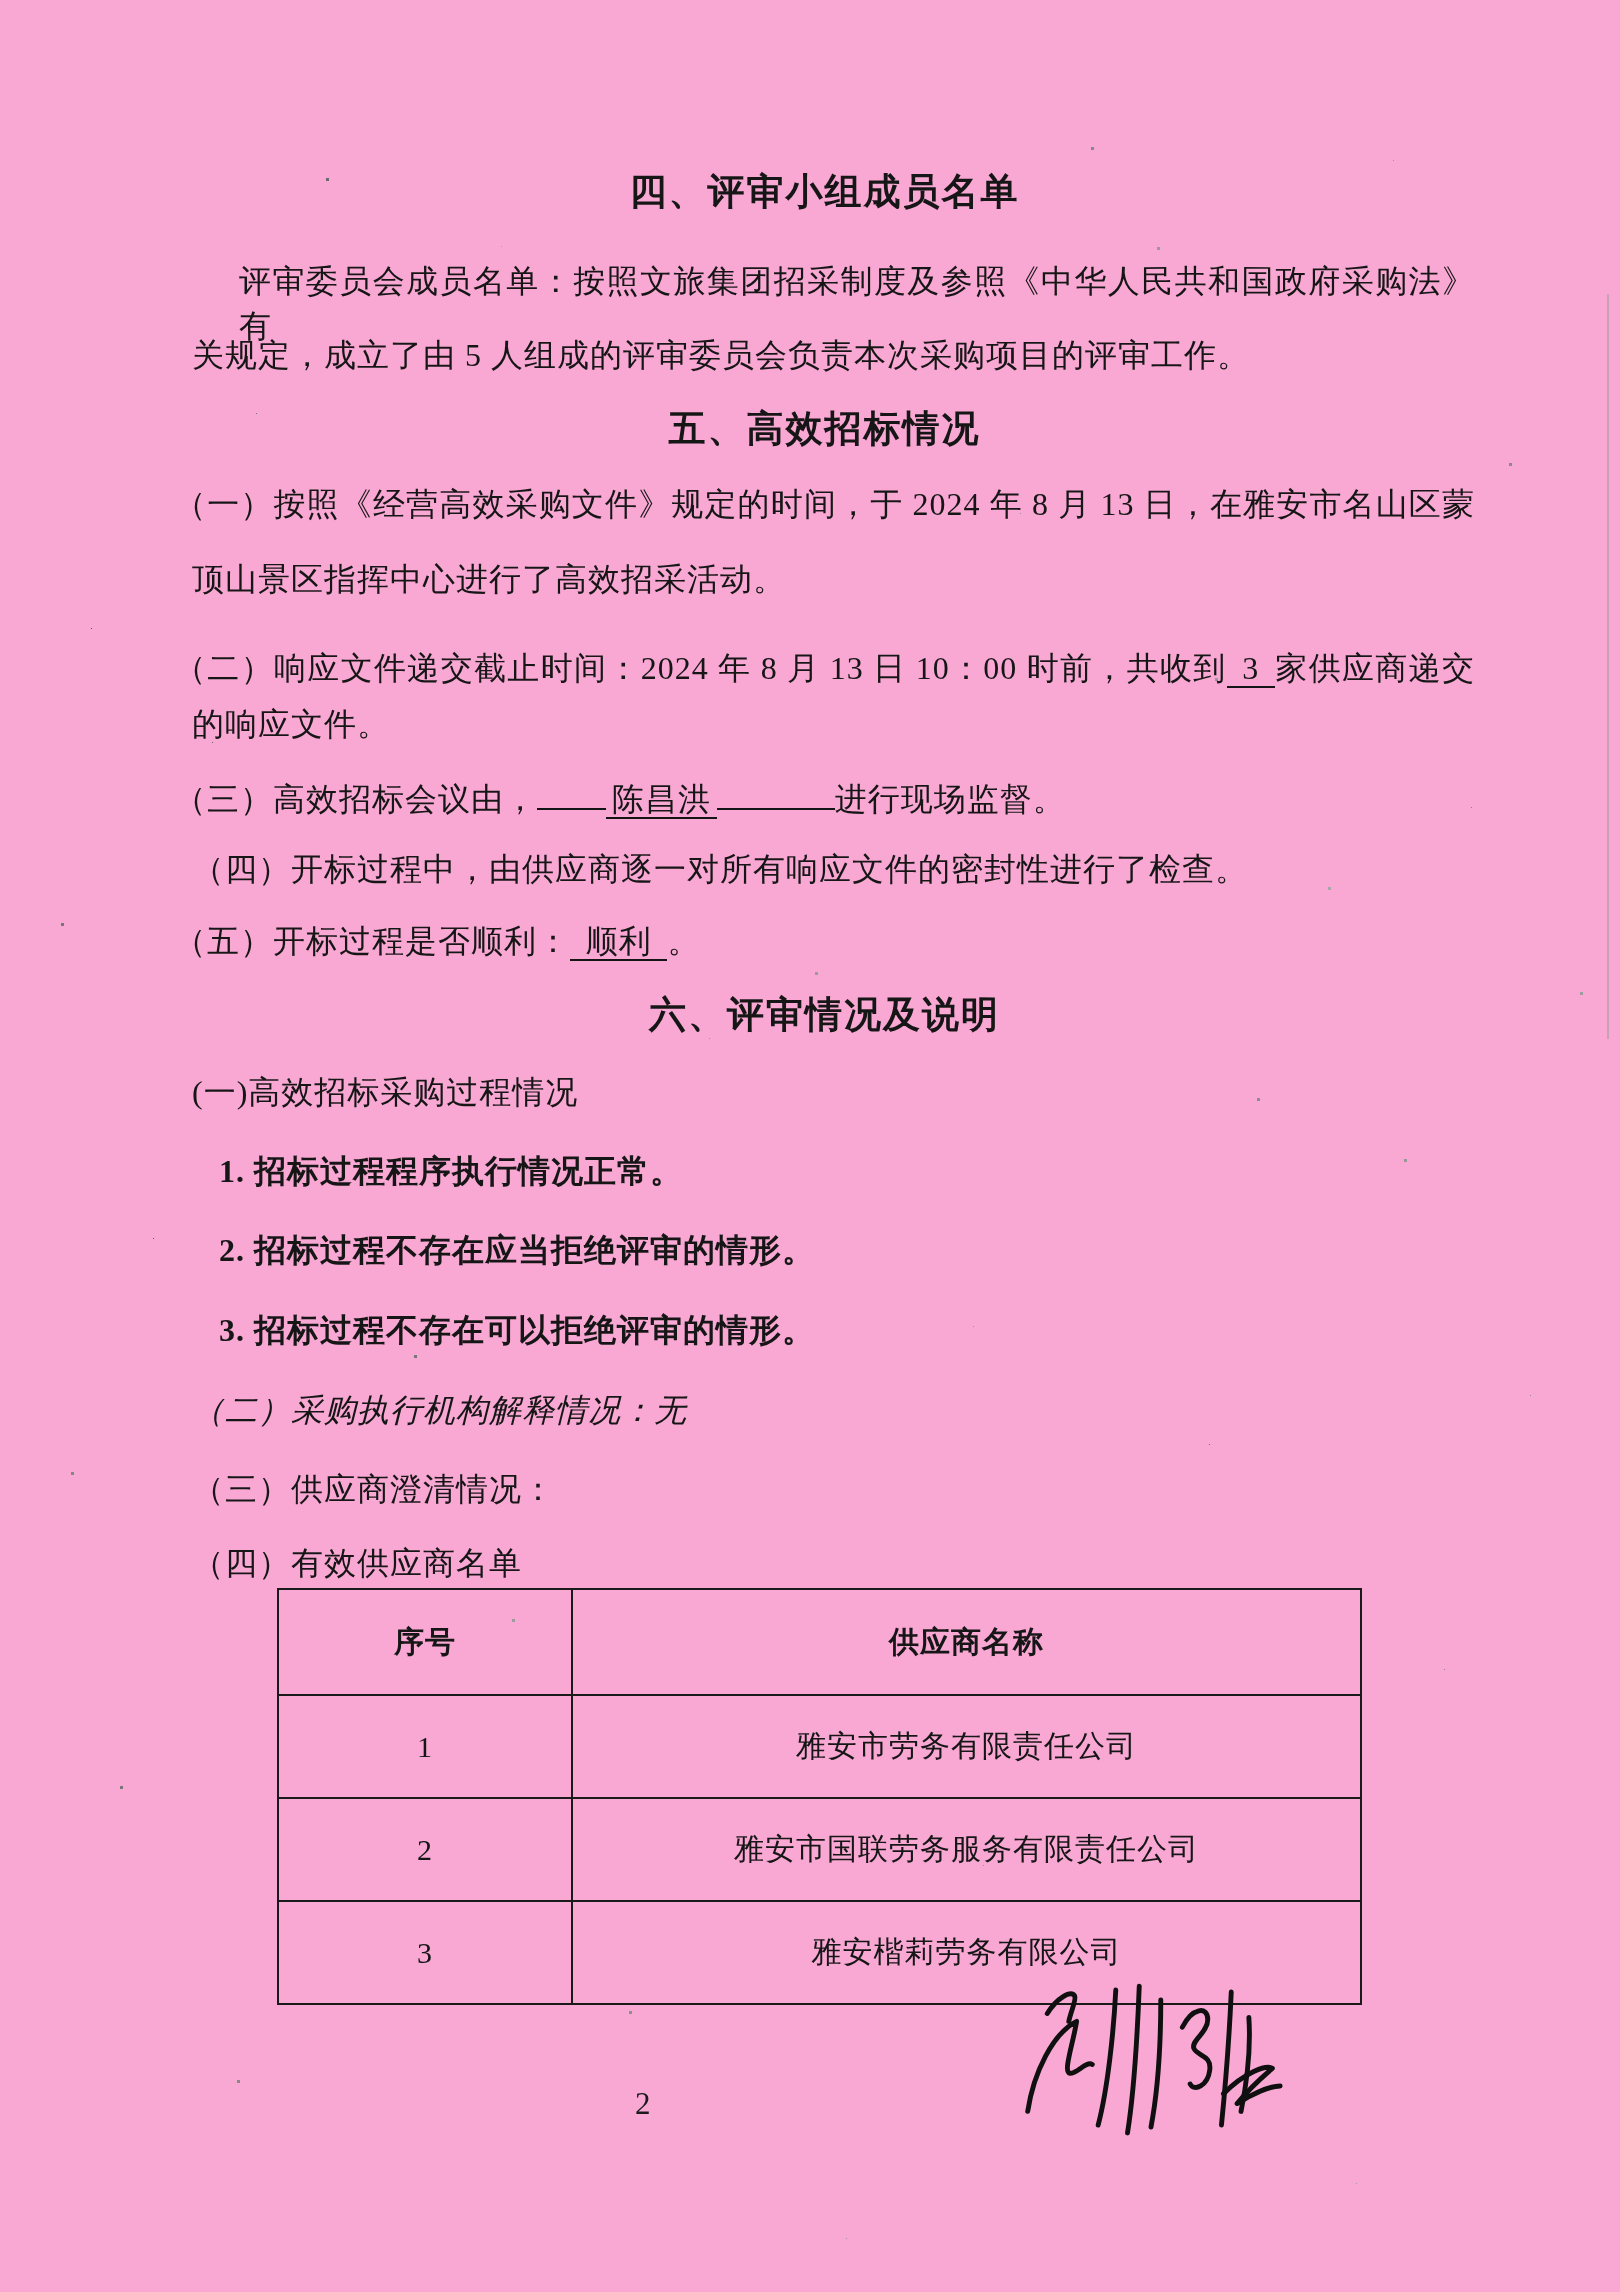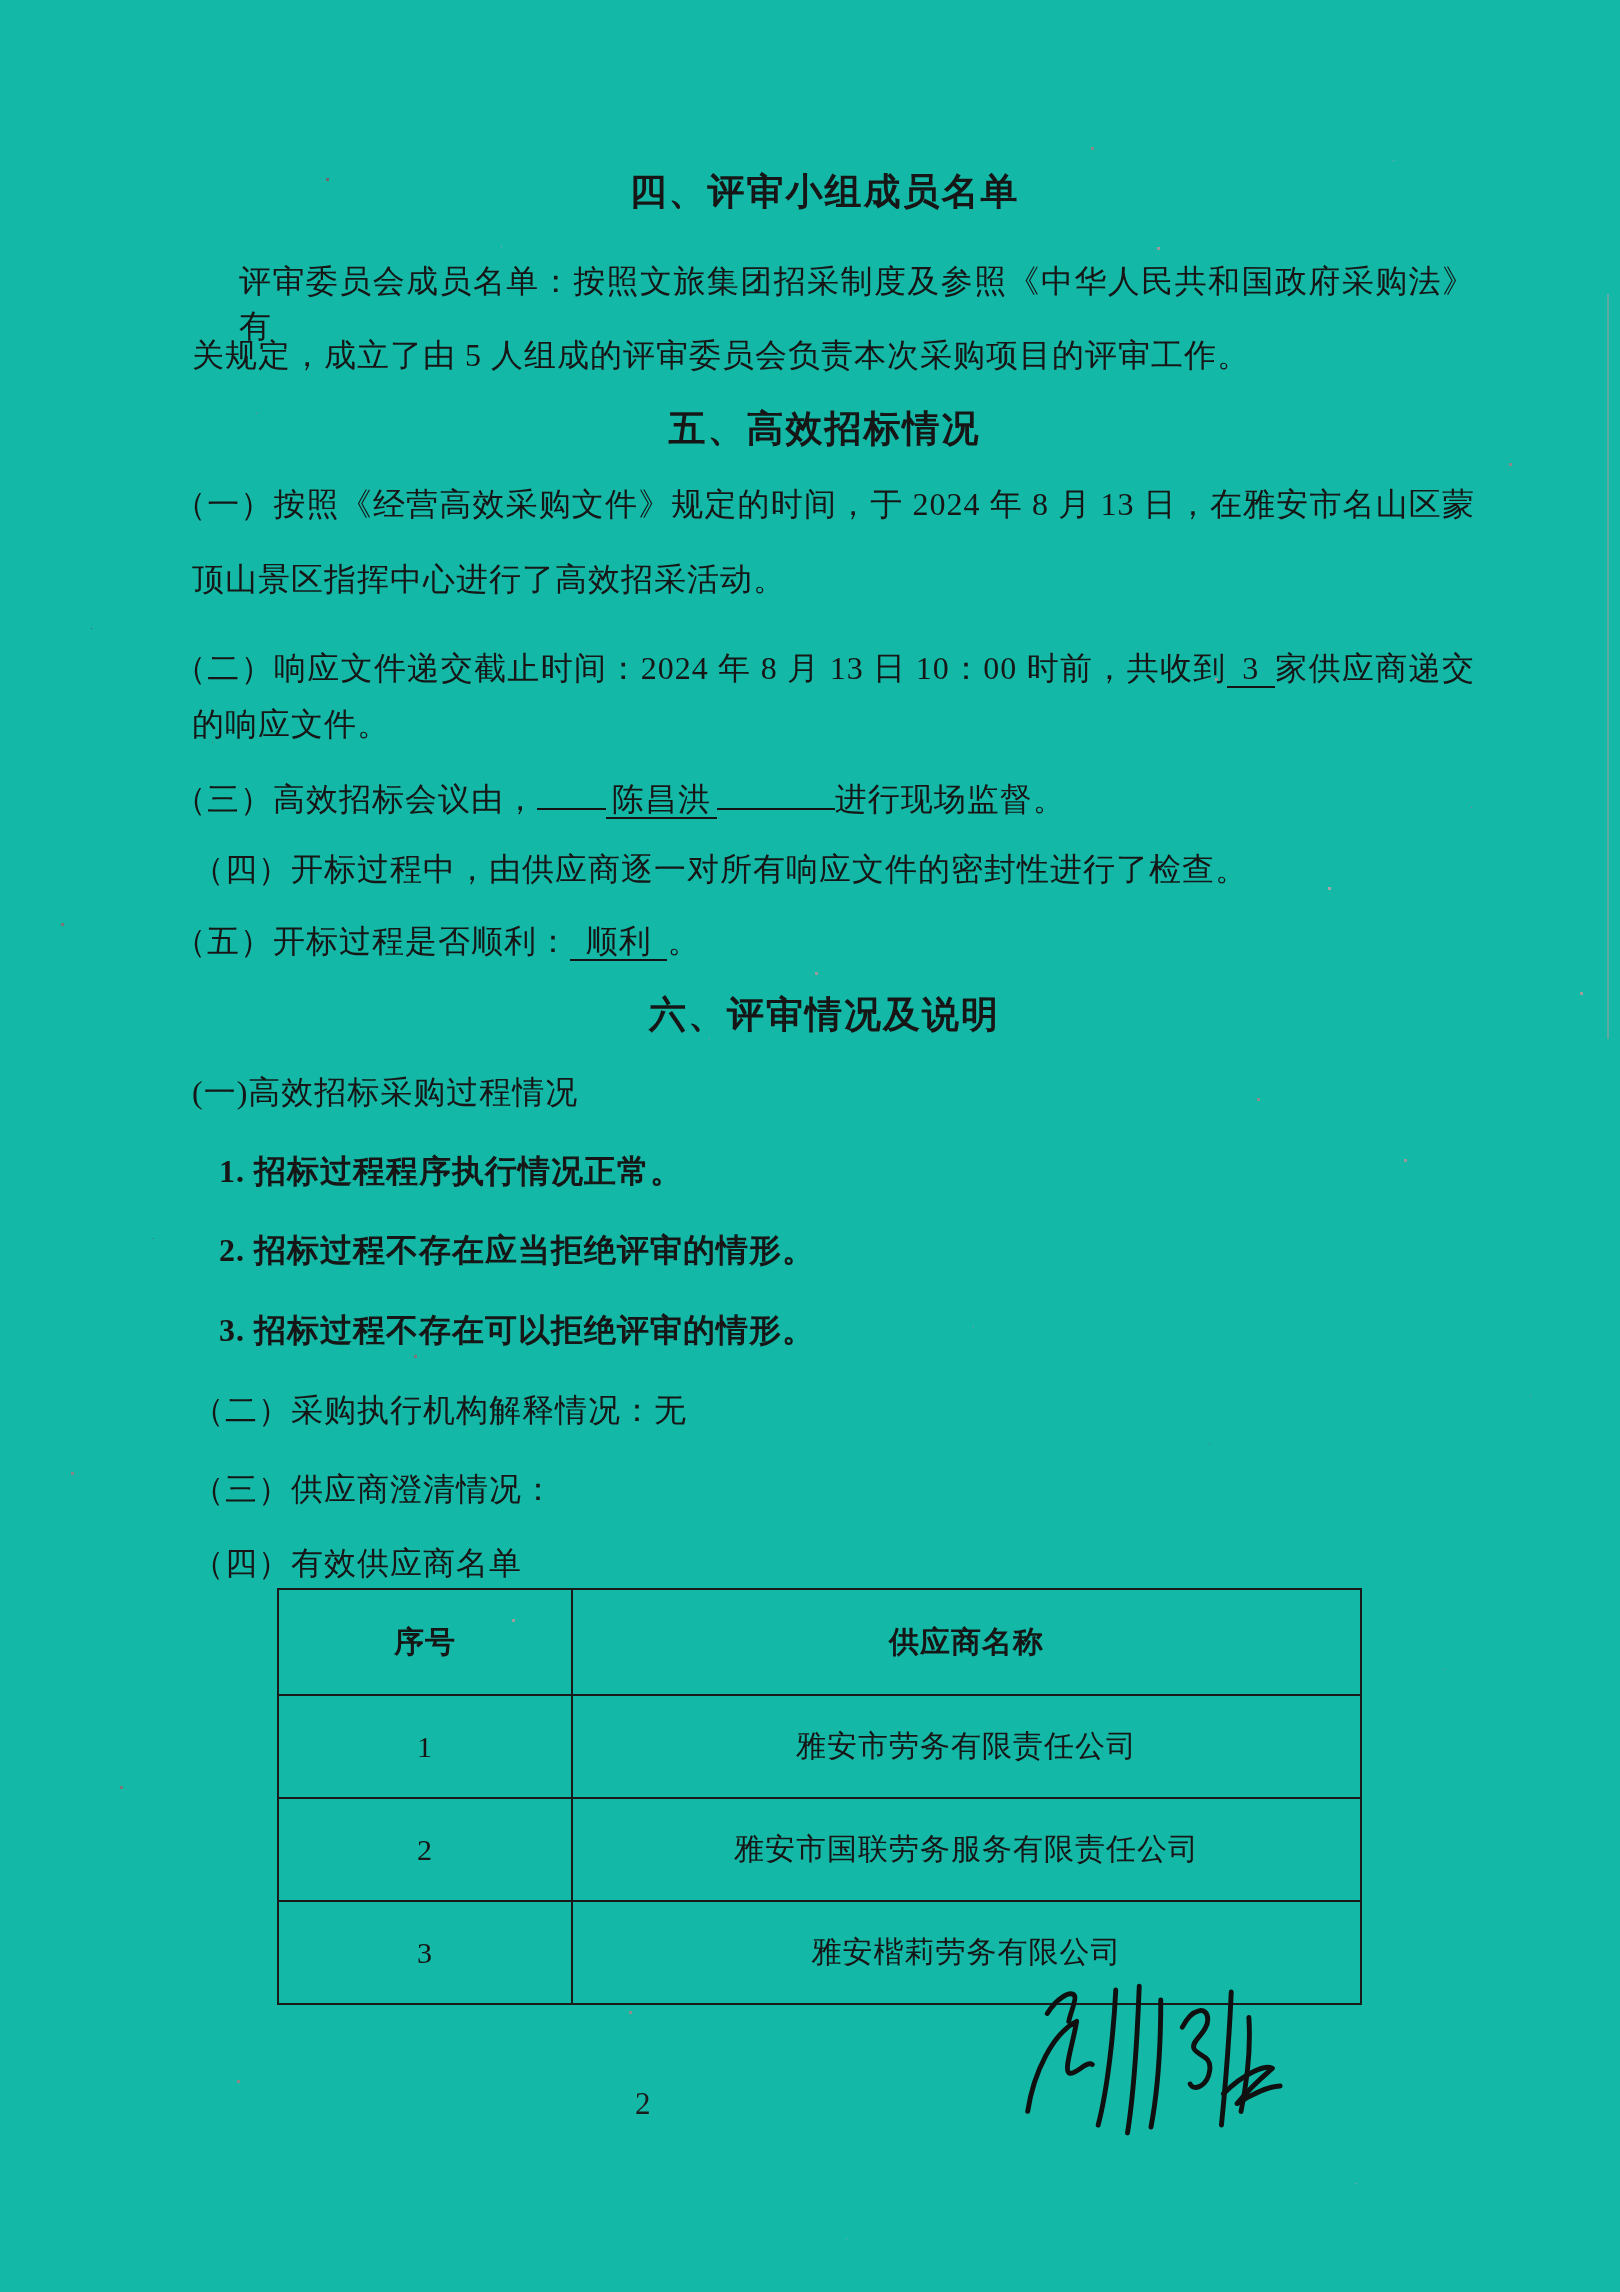--- a/index.html
+++ b/index.html
@@ -1,19 +1,19 @@
 <!DOCTYPE html>
 <html><head>
 <meta charset="utf-8">
 <style>
   html,body{margin:0;padding:0;background:#e8e8e8;}
   .page{
     position:relative;
     width:1620px;height:2293px;
-    background:#14b8a6;
+    background:#f9a8d4;
     overflow:hidden;
     font-family:"Liberation Serif","DejaVu Serif",serif;
     color:#161616;
   }
   .line{
     position:absolute;
     left:174px;width:1301px;
     font-size:32px;line-height:45px;
     letter-spacing:1px;
     white-space:nowrap;
@@ -112,21 +112,21 @@
   <div class="line wrapline" style="top:847px;">（四）开标过程中，由供应商逐一对所有响应文件的密封性进行了检查。</div>
 
   <div class="line" style="top:919px;"><span>（五）开标过程是否顺利：</span><span class="ul">顺利</span><span>。</span></div>
 
   <div class="line heading" style="top:952px;margin-top:40px;">六、评审情况及说明</div>
 
   <div class="line wrapline" style="top:1070px;">(一)高效招标采购过程情况</div>
   <div class="line subitem wrapline" style="top:1149px;">1. 招标过程程序执行情况正常。</div>
   <div class="line subitem wrapline" style="top:1228px;">2. 招标过程不存在应当拒绝评审的情形。</div>
   <div class="line subitem wrapline" style="top:1308px;">3. 招标过程不存在可以拒绝评审的情形。</div>
-  <div class="line wrapline" style="top:1388px;">（二）采购执行机构解释情况：无</div>
+  <div class="line wrapline" style="top:1388px;font-style:italic;">（二）采购执行机构解释情况：无</div>
   <div class="line wrapline" style="top:1467px;">（三）供应商澄清情况：</div>
   <div class="line wrapline" style="top:1541px;">（四）有效供应商名单</div>
 
   <table class="suppliers">
     <tbody>
         <tr>
       <th class="col-no">序号</th>
       <th>供应商名称</th>
     </tr>
     <tr>

